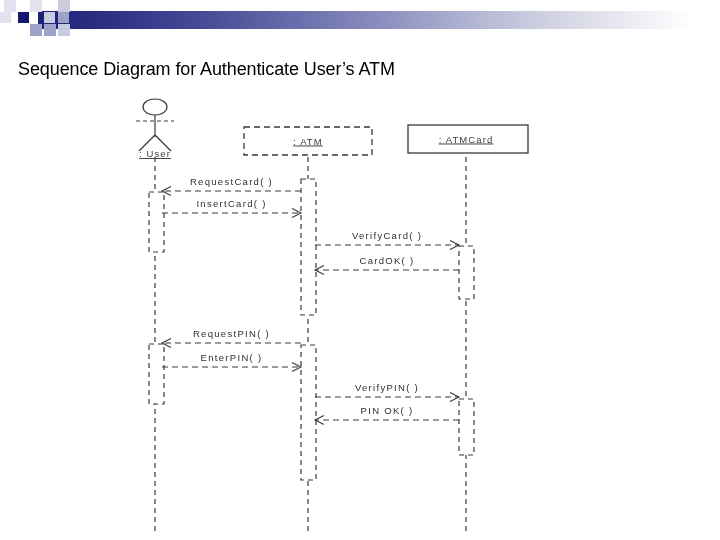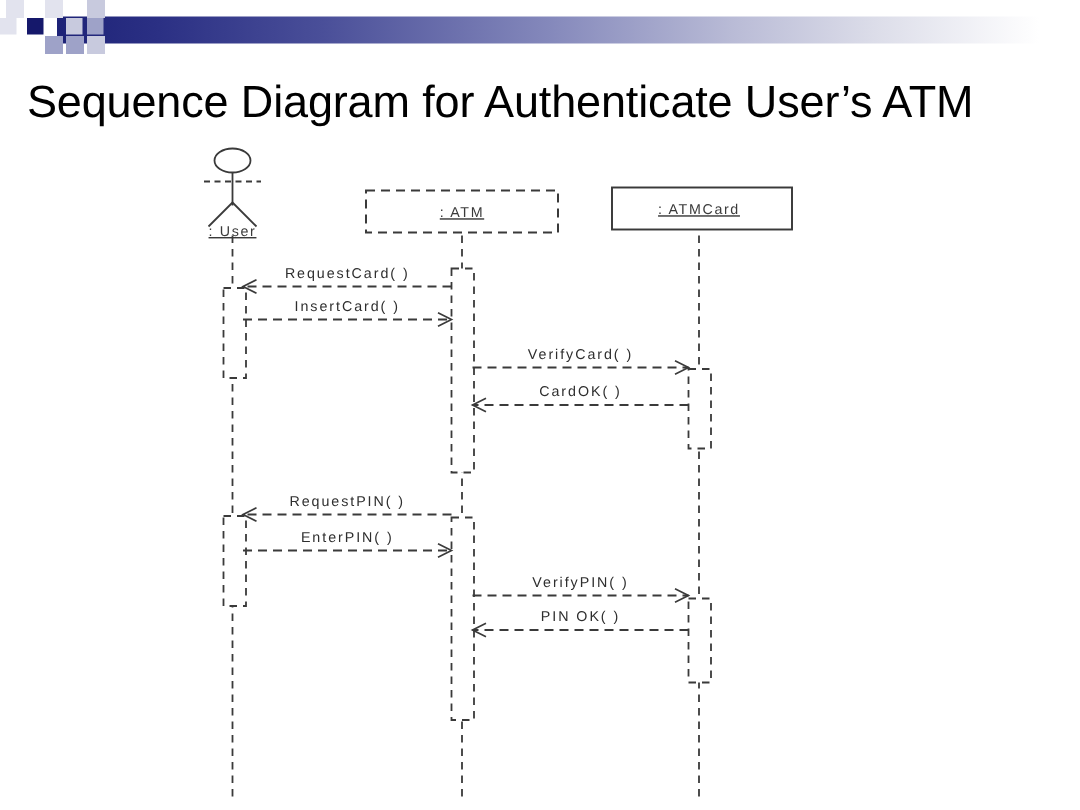--- a/index.html
+++ b/index.html
@@ -40,21 +40,21 @@
   .sq-mid    { background: #9ea2c8; }
   .sq-light  { background: #c8cade; }
   .sq-pale   { background: #e2e3ee; }
 
   
   #slide-title {
     position: absolute;
     left: 18px;
     top: 52px;
     width: 700px;
-    font-size: 30px;
+    font-size: 18px;
     line-height: 34px;
     color: #000000;
     white-space: nowrap;
     letter-spacing: -0.1px;
   }
 
   
   #diagram {
     position: absolute;
     left: 0;

